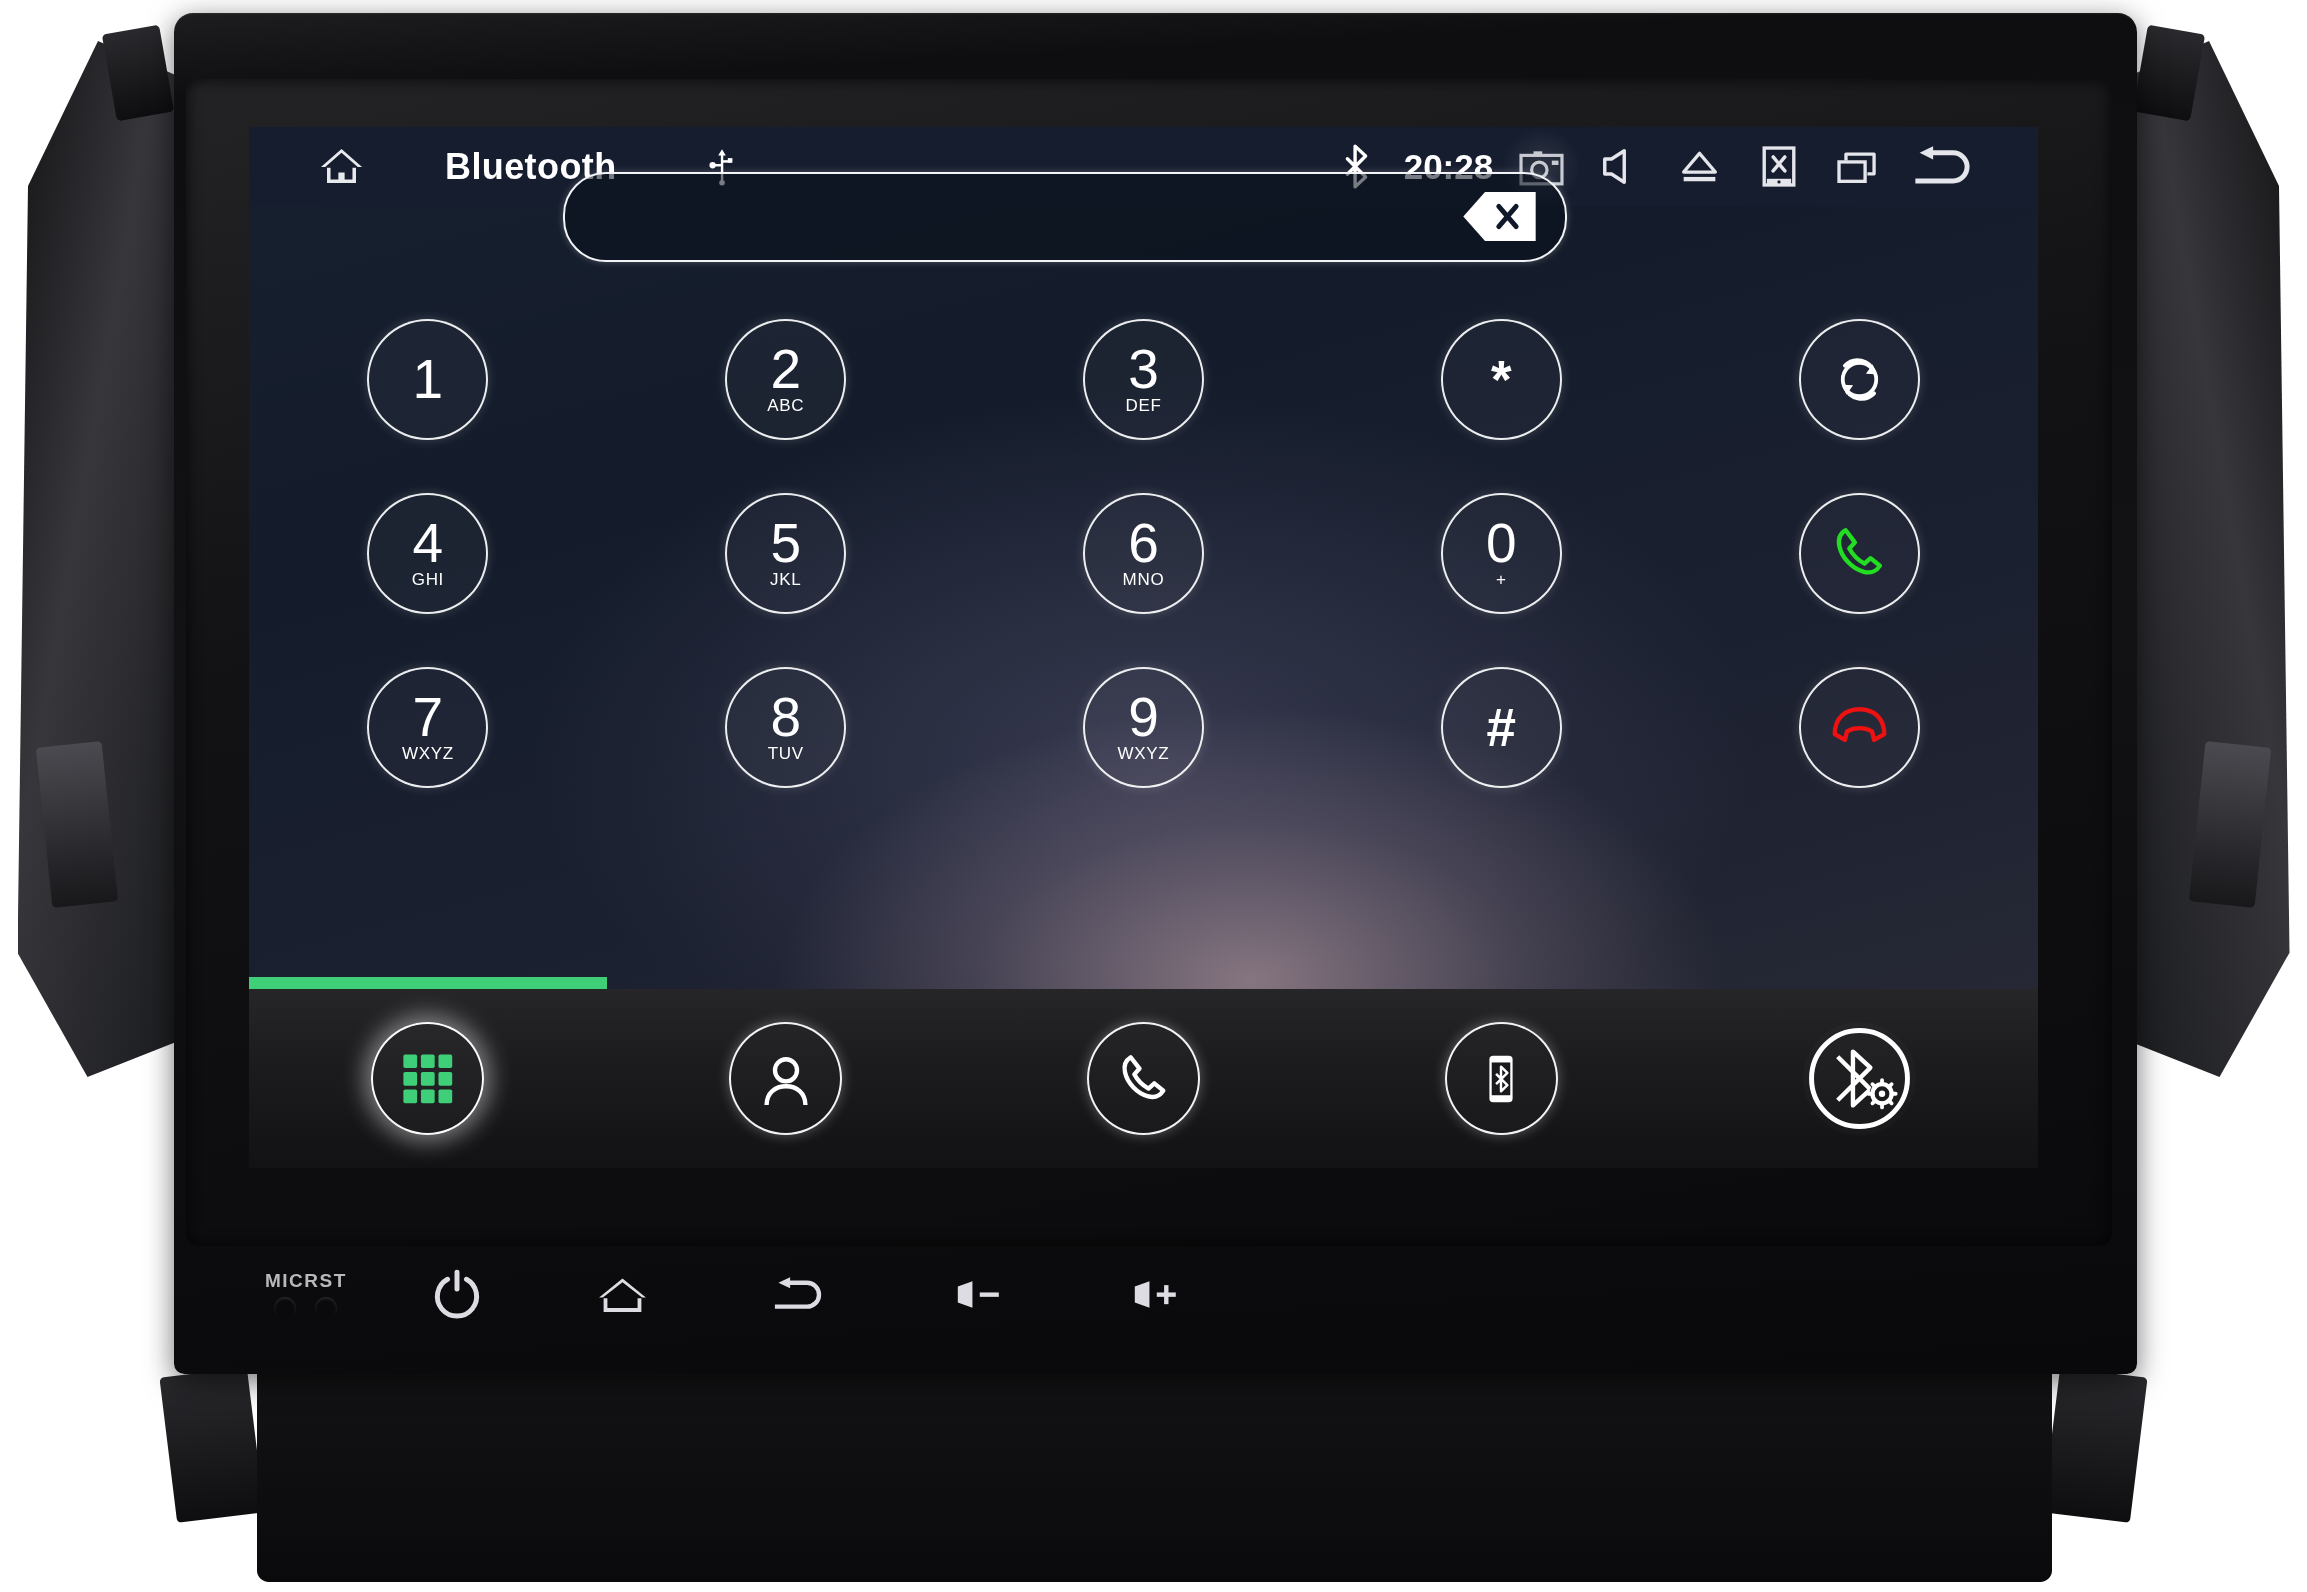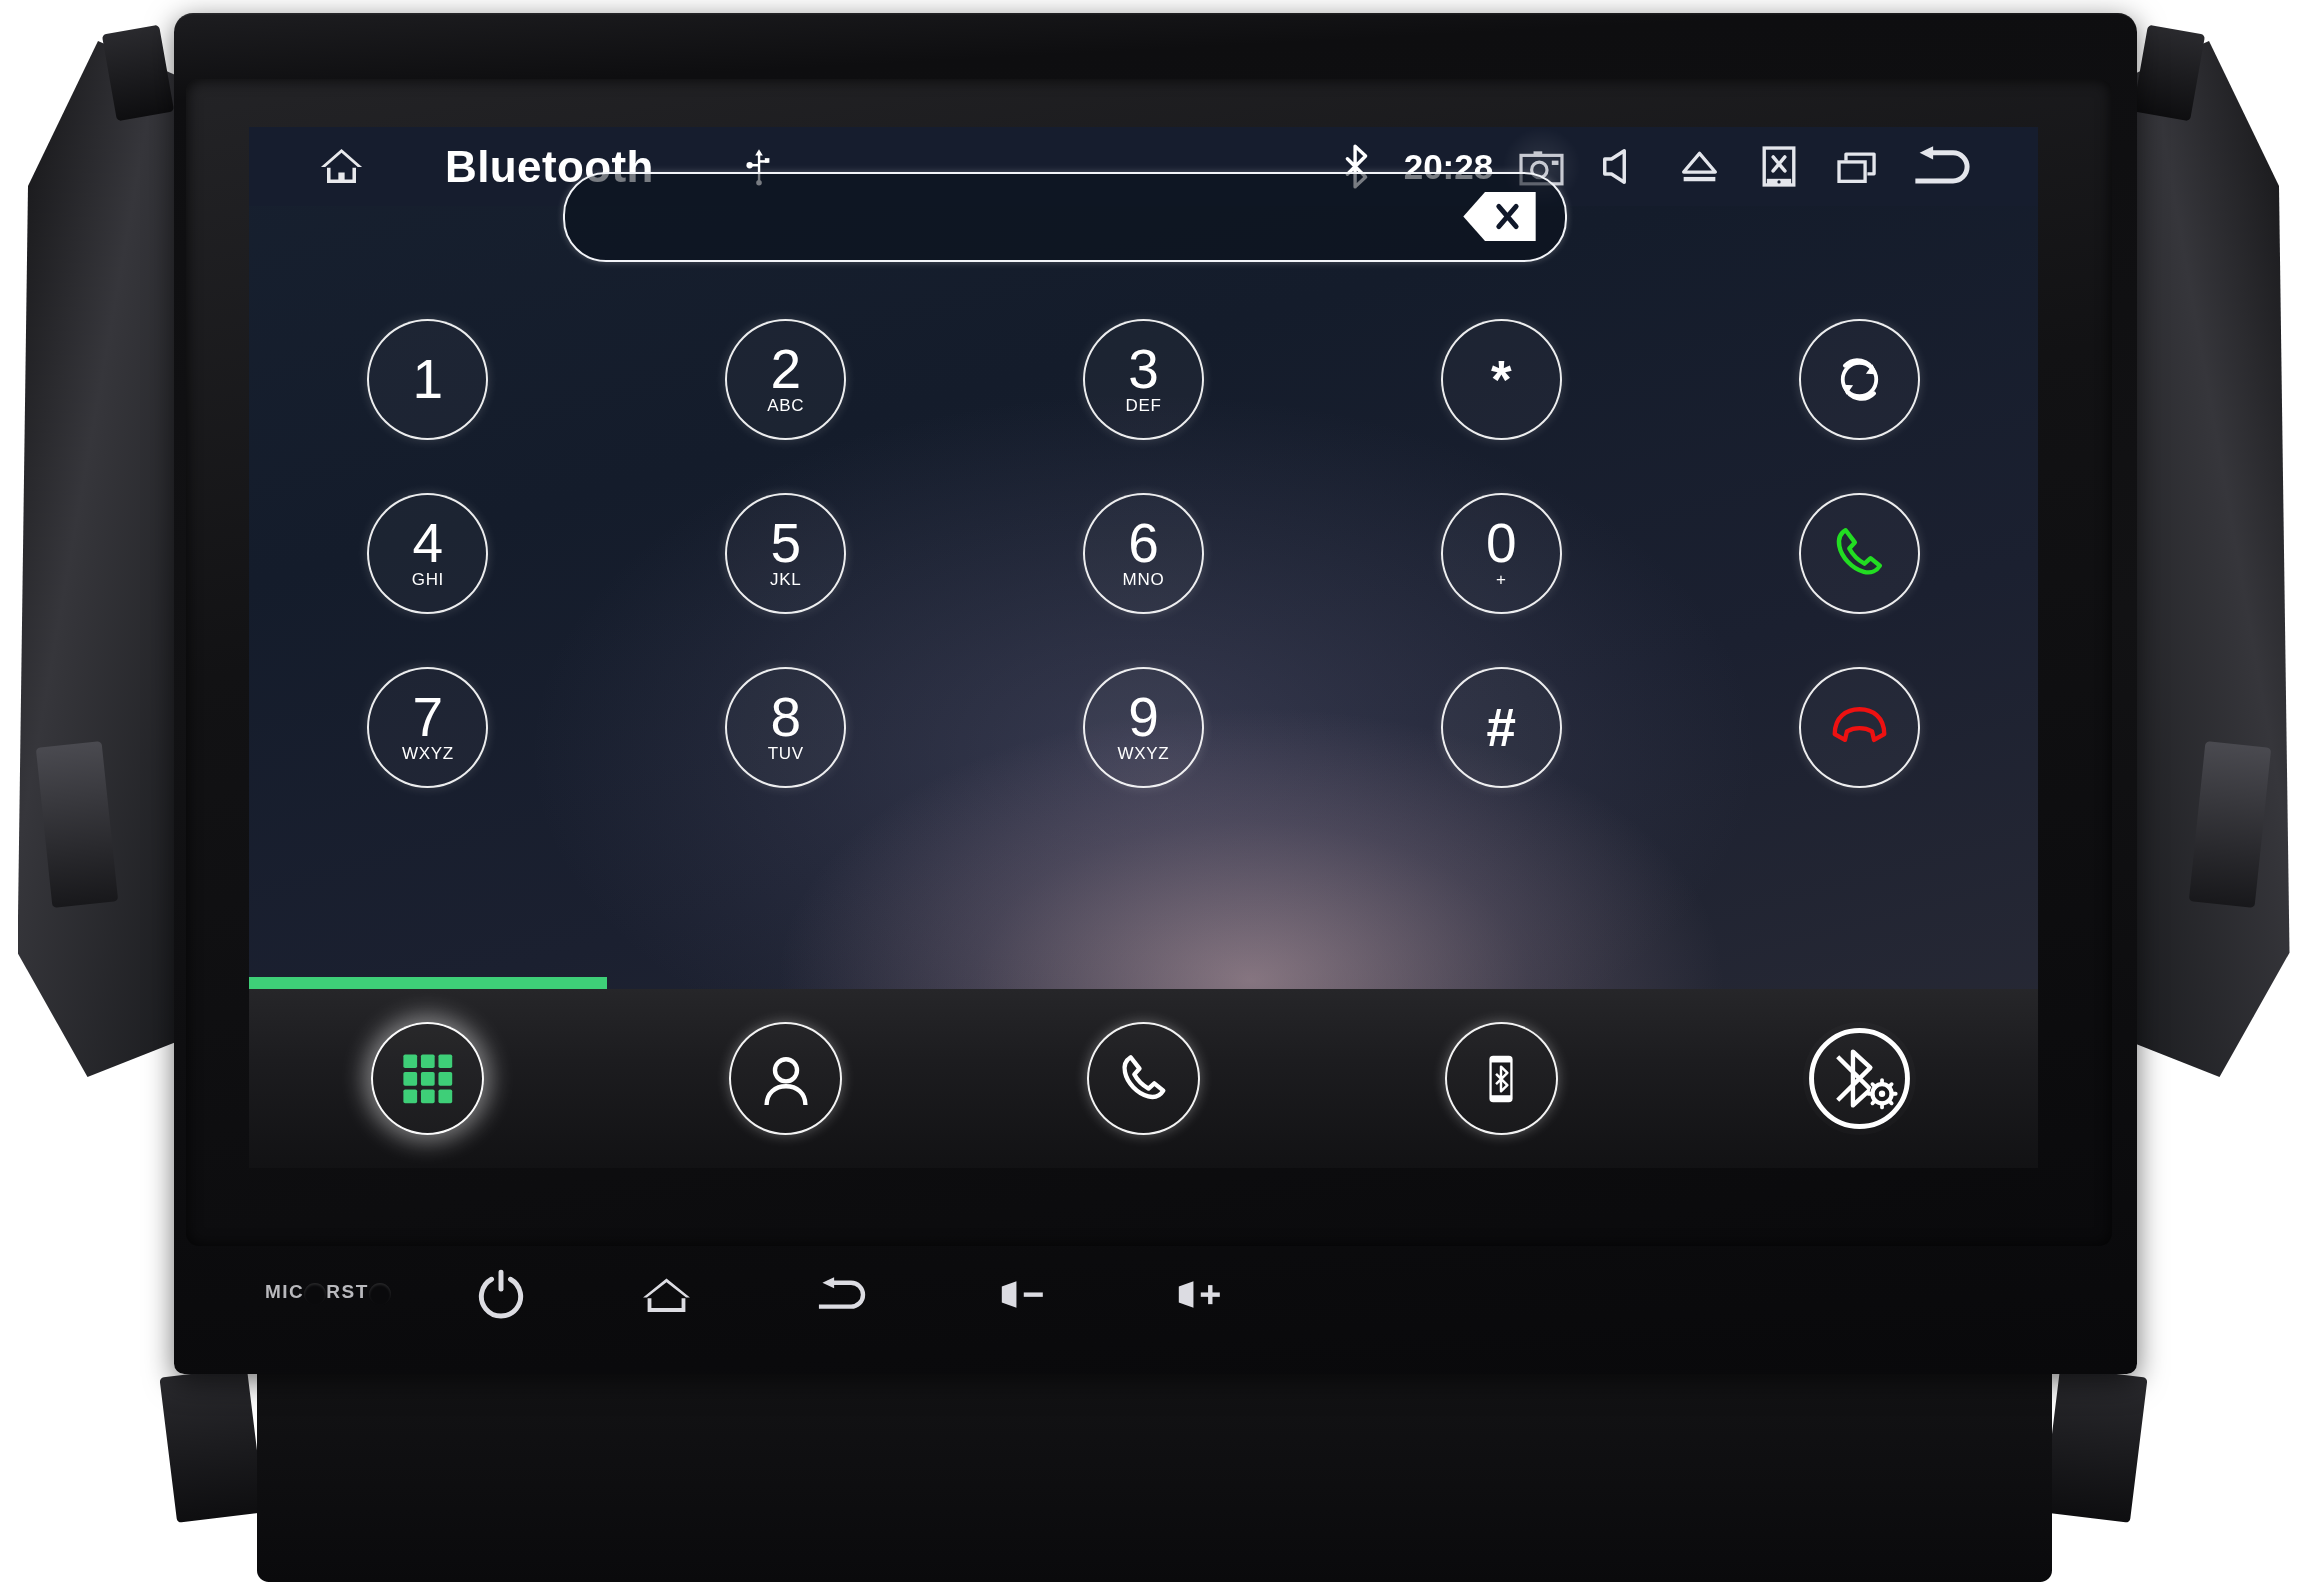--- a/index.html
+++ b/index.html
@@ -35,21 +35,21 @@
     background:
       radial-gradient(ellipse 657px 379px at 56% 82%, rgba(226,190,196,.50) 0%, rgba(176,150,168,.22) 42%, rgba(0,0,0,0) 72%),
       radial-gradient(ellipse 876px 511px at 50% 60%, rgba(120,116,150,.30) 0%, rgba(0,0,0,0) 70%),
       linear-gradient(165deg,#17202f 0%,#141c2b 30%,#1b2030 60%,#2a2b36 100%);
   }
 
   
   #statusbar{position:absolute;left:0;top:0;width:100%;height:79px;
     background:#161d2e;display:flex;align-items:center;}
   #sb-left{display:flex;align-items:center;gap:0;padding-left:53px;}
-  #sb-title{color:#fff;font-size:44px;font-weight:bold;letter-spacing:0.4px;margin-left:64px;}
+  #sb-title{color:#fff;font-size:36px;font-weight:bold;letter-spacing:0.4px;margin-left:64px;}
   #usb-wrap{margin-left:66px;}
   #sb-right{margin-left:auto;display:flex;align-items:center;gap:0;padding-right:48px;}
   .sb-icon{width:79px;height:79px;display:flex;align-items:center;justify-content:center;}
   #sb-time{color:#fff;font-size:35px;font-weight:bold;margin:0 8.8px 0 7.3px;}
   .sb-hl{background:radial-gradient(ellipse 39px 39px at 50% 50%, rgba(255,255,255,.10) 0%, rgba(255,255,255,.045) 60%, rgba(255,255,255,0) 100%);border-radius:50%;}
 
   
   #dial-input{position:absolute;left:314px;top:45px;width:1000px;height:86px;
      border:2.9px solid #f2f4f8;border-radius:43px;background:rgba(10,16,28,.55);
      box-shadow:0 0 7.3px rgba(255,255,255,.25);display:flex;align-items:center;}
@@ -81,21 +81,21 @@
       border:2.9px solid rgba(255,255,255,.95);
       display:flex;align-items:center;justify-content:center;
       box-shadow:0 0 13px rgba(255,255,255,.30);background:rgba(255,255,255,.02);}
   .tabbtn.active{border-color:rgba(255,255,255,.98);
       box-shadow:0 0 22px 7.3px rgba(255,255,255,.42);background:rgba(255,255,255,.03);}
   .tabbtn.noring{border-color:transparent;box-shadow:none;}
 
   
   #hwrow{position:absolute;left:186px;top:1248px;width:1926px;height:93px;
     display:flex;align-items:center;}
-  .hw{display:flex;align-items:center;justify-content:center;}
+  .hw{display:flex;flex-direction:column;align-items:center;justify-content:center;}
   .hw-label{color:#b9b9bd;font-size:19px;letter-spacing:1.5px;margin-bottom:5.8px;font-weight:bold;}
   .hw-hole{width:22px;height:22px;border-radius:50%;background:#0a0a0c;
      box-shadow:inset 0 1.5px 2.9px rgba(255,255,255,.14);}
   #hw-mic{margin-left:79px;}
   #hw-rst{}
   #hw-power{margin-left:86px;}
   #hw-home{margin-left:115px;}
   #hw-back{margin-left:123px;}
   #hw-voldn{margin-left:123px;}
   #hw-volup{margin-left:114px;}

